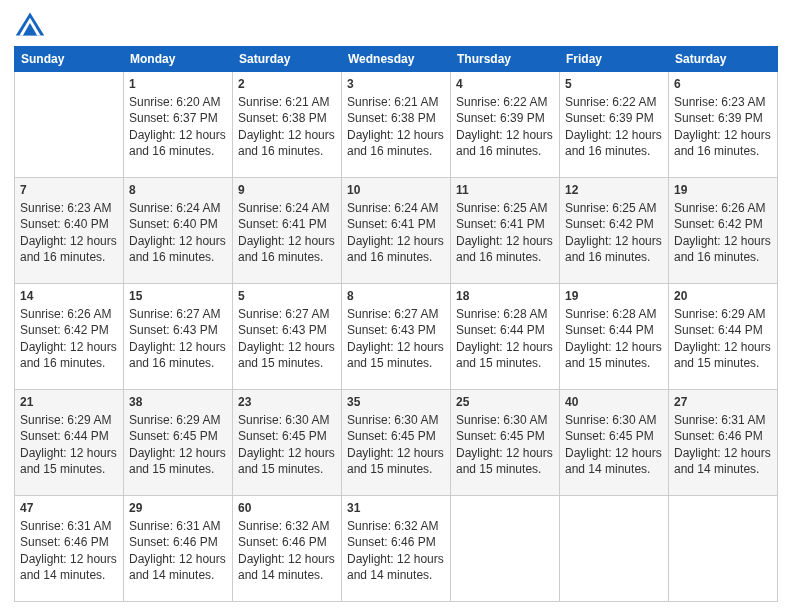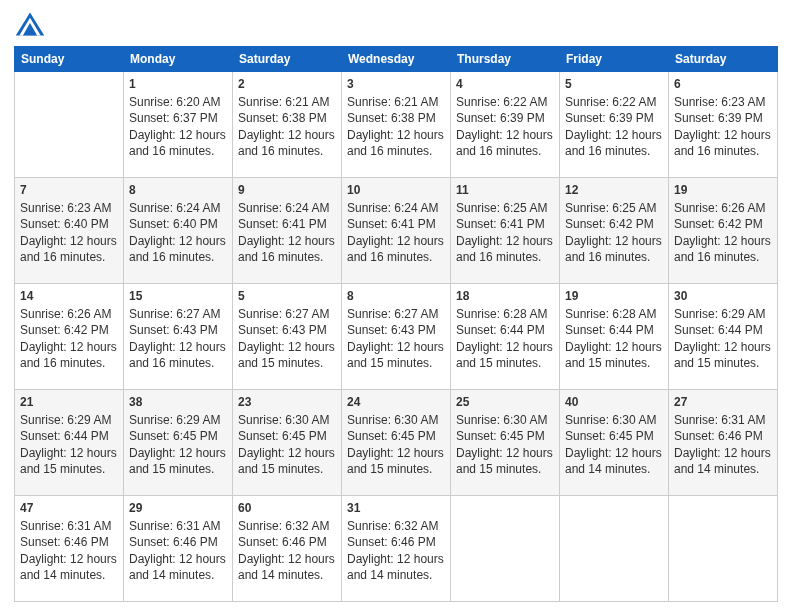--- a/index.html
+++ b/index.html
@@ -279,21 +279,21 @@
 and 15 minutes.</div>
           </td>
           <td>
             <span class="day-num">19</span>
             <div class="day-info" style="white-space: pre-line;">Sunrise: 6:28 AM
 Sunset: 6:44 PM
 Daylight: 12 hours
 and 15 minutes.</div>
           </td>
           <td>
-            <span class="day-num">30</span>
+            <span class="day-num">20</span>
             <div class="day-info" style="white-space: pre-line;">Sunrise: 6:29 AM
 Sunset: 6:44 PM
 Daylight: 12 hours
 and 15 minutes.</div>
           </td>
         </tr>
         <tr>
           <td>
             <span class="day-num">21</span>
             <div class="day-info" style="white-space: pre-line;">Sunrise: 6:29 AM
@@ -309,21 +309,21 @@
 and 15 minutes.</div>
           </td>
           <td>
             <span class="day-num">23</span>
             <div class="day-info" style="white-space: pre-line;">Sunrise: 6:30 AM
 Sunset: 6:45 PM
 Daylight: 12 hours
 and 15 minutes.</div>
           </td>
           <td>
-            <span class="day-num">24</span>
+            <span class="day-num">35</span>
             <div class="day-info" style="white-space: pre-line;">Sunrise: 6:30 AM
 Sunset: 6:45 PM
 Daylight: 12 hours
 and 15 minutes.</div>
           </td>
           <td>
             <span class="day-num">25</span>
             <div class="day-info" style="white-space: pre-line;">Sunrise: 6:30 AM
 Sunset: 6:45 PM
 Daylight: 12 hours

